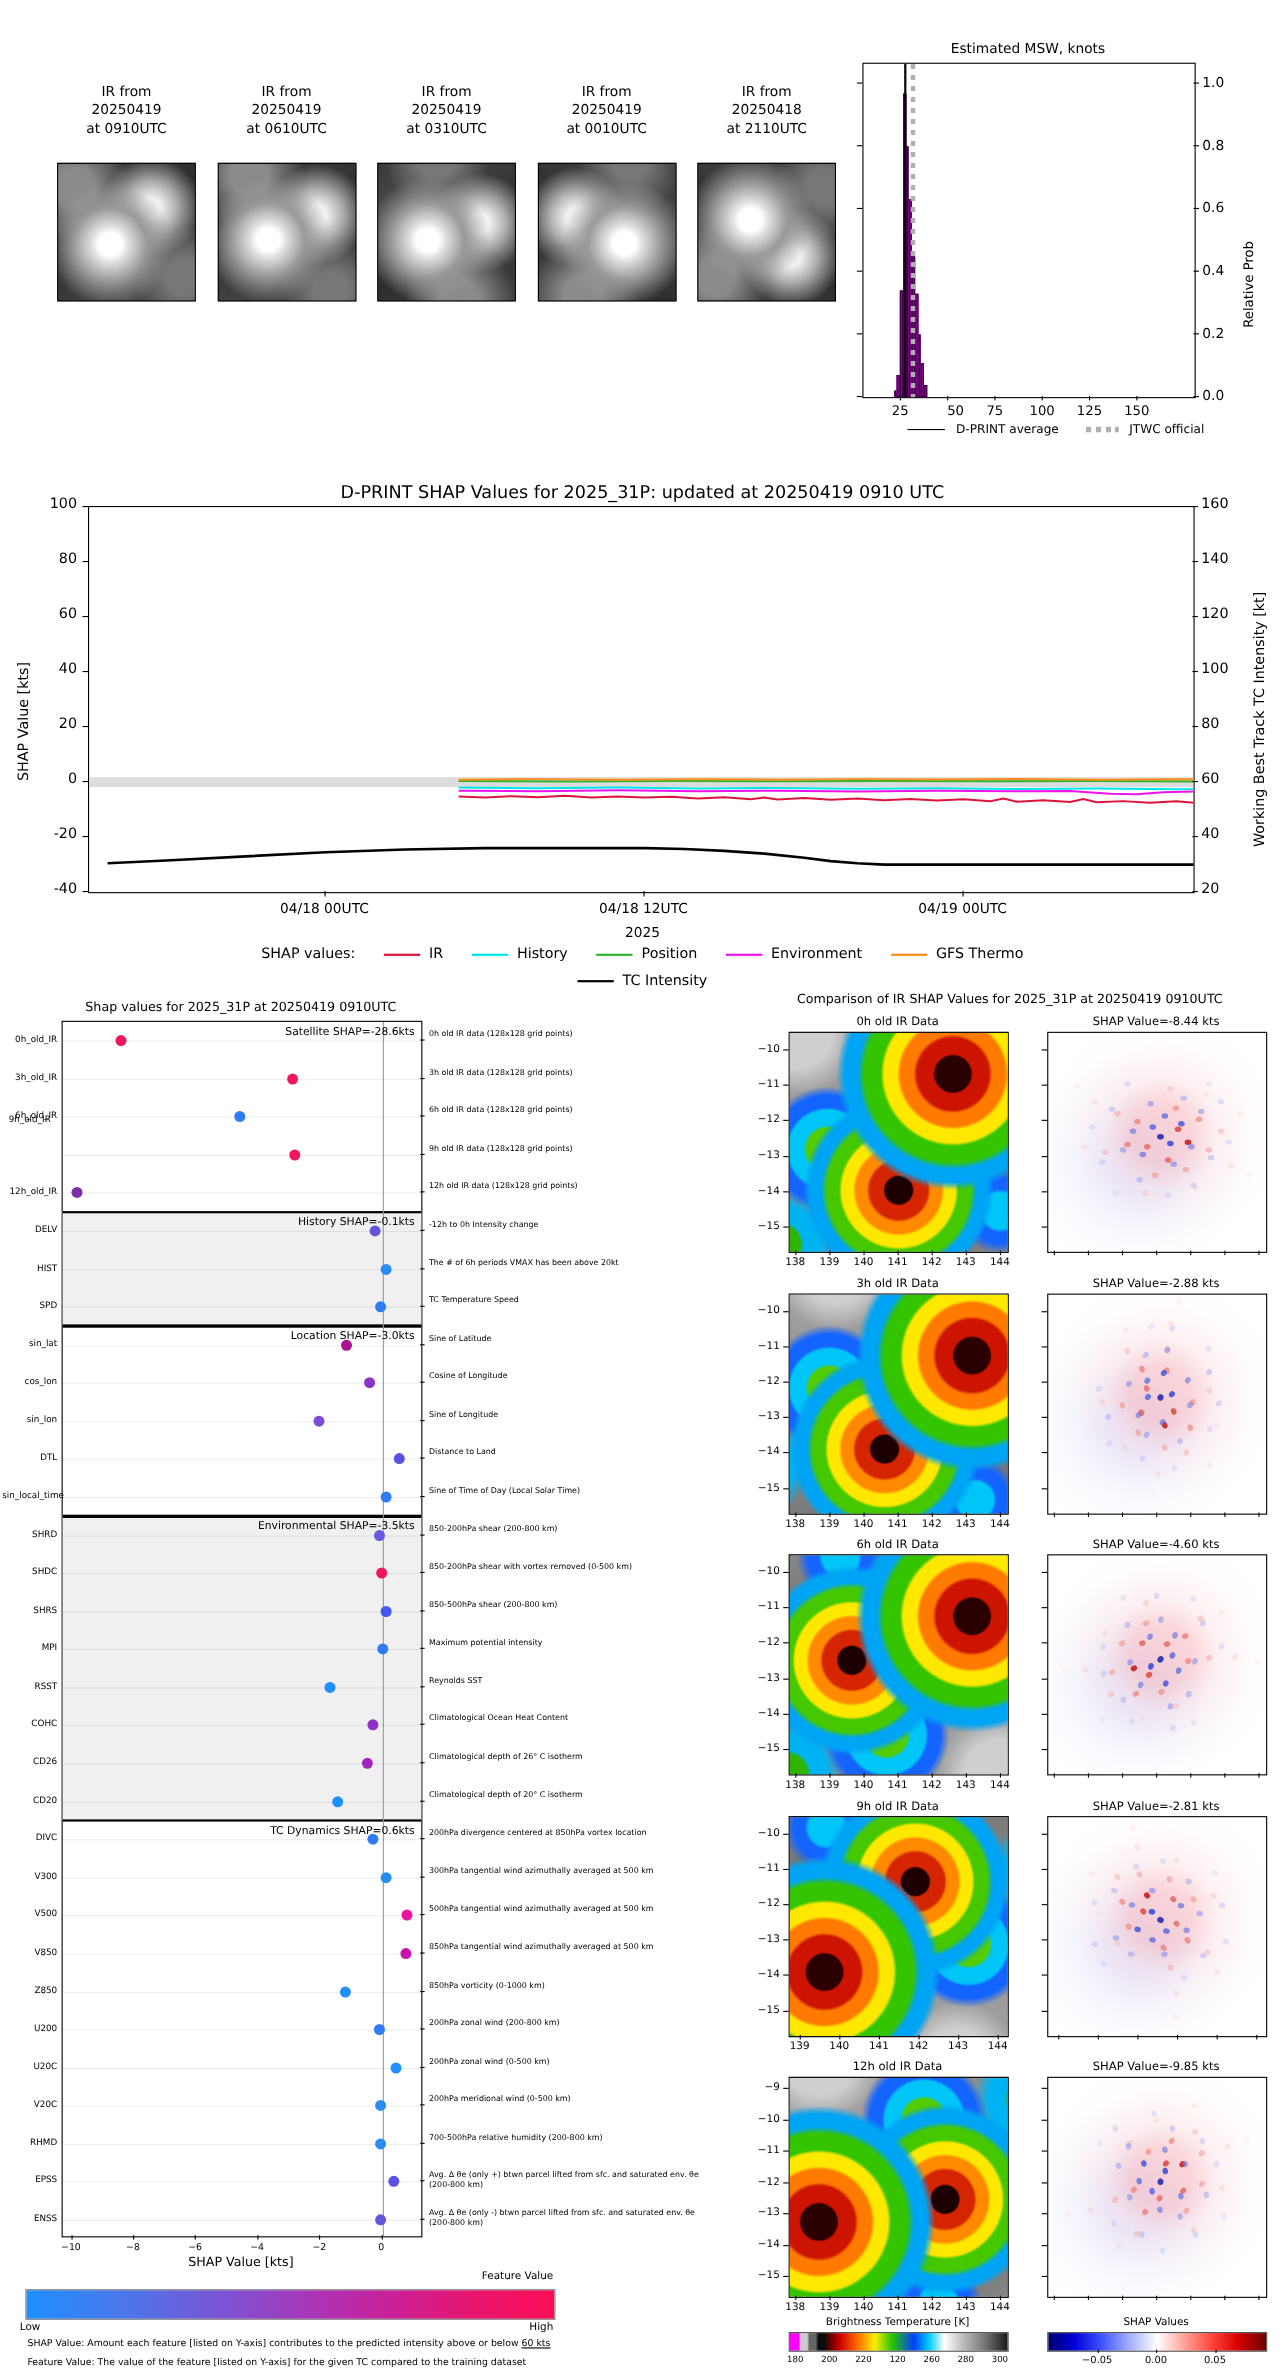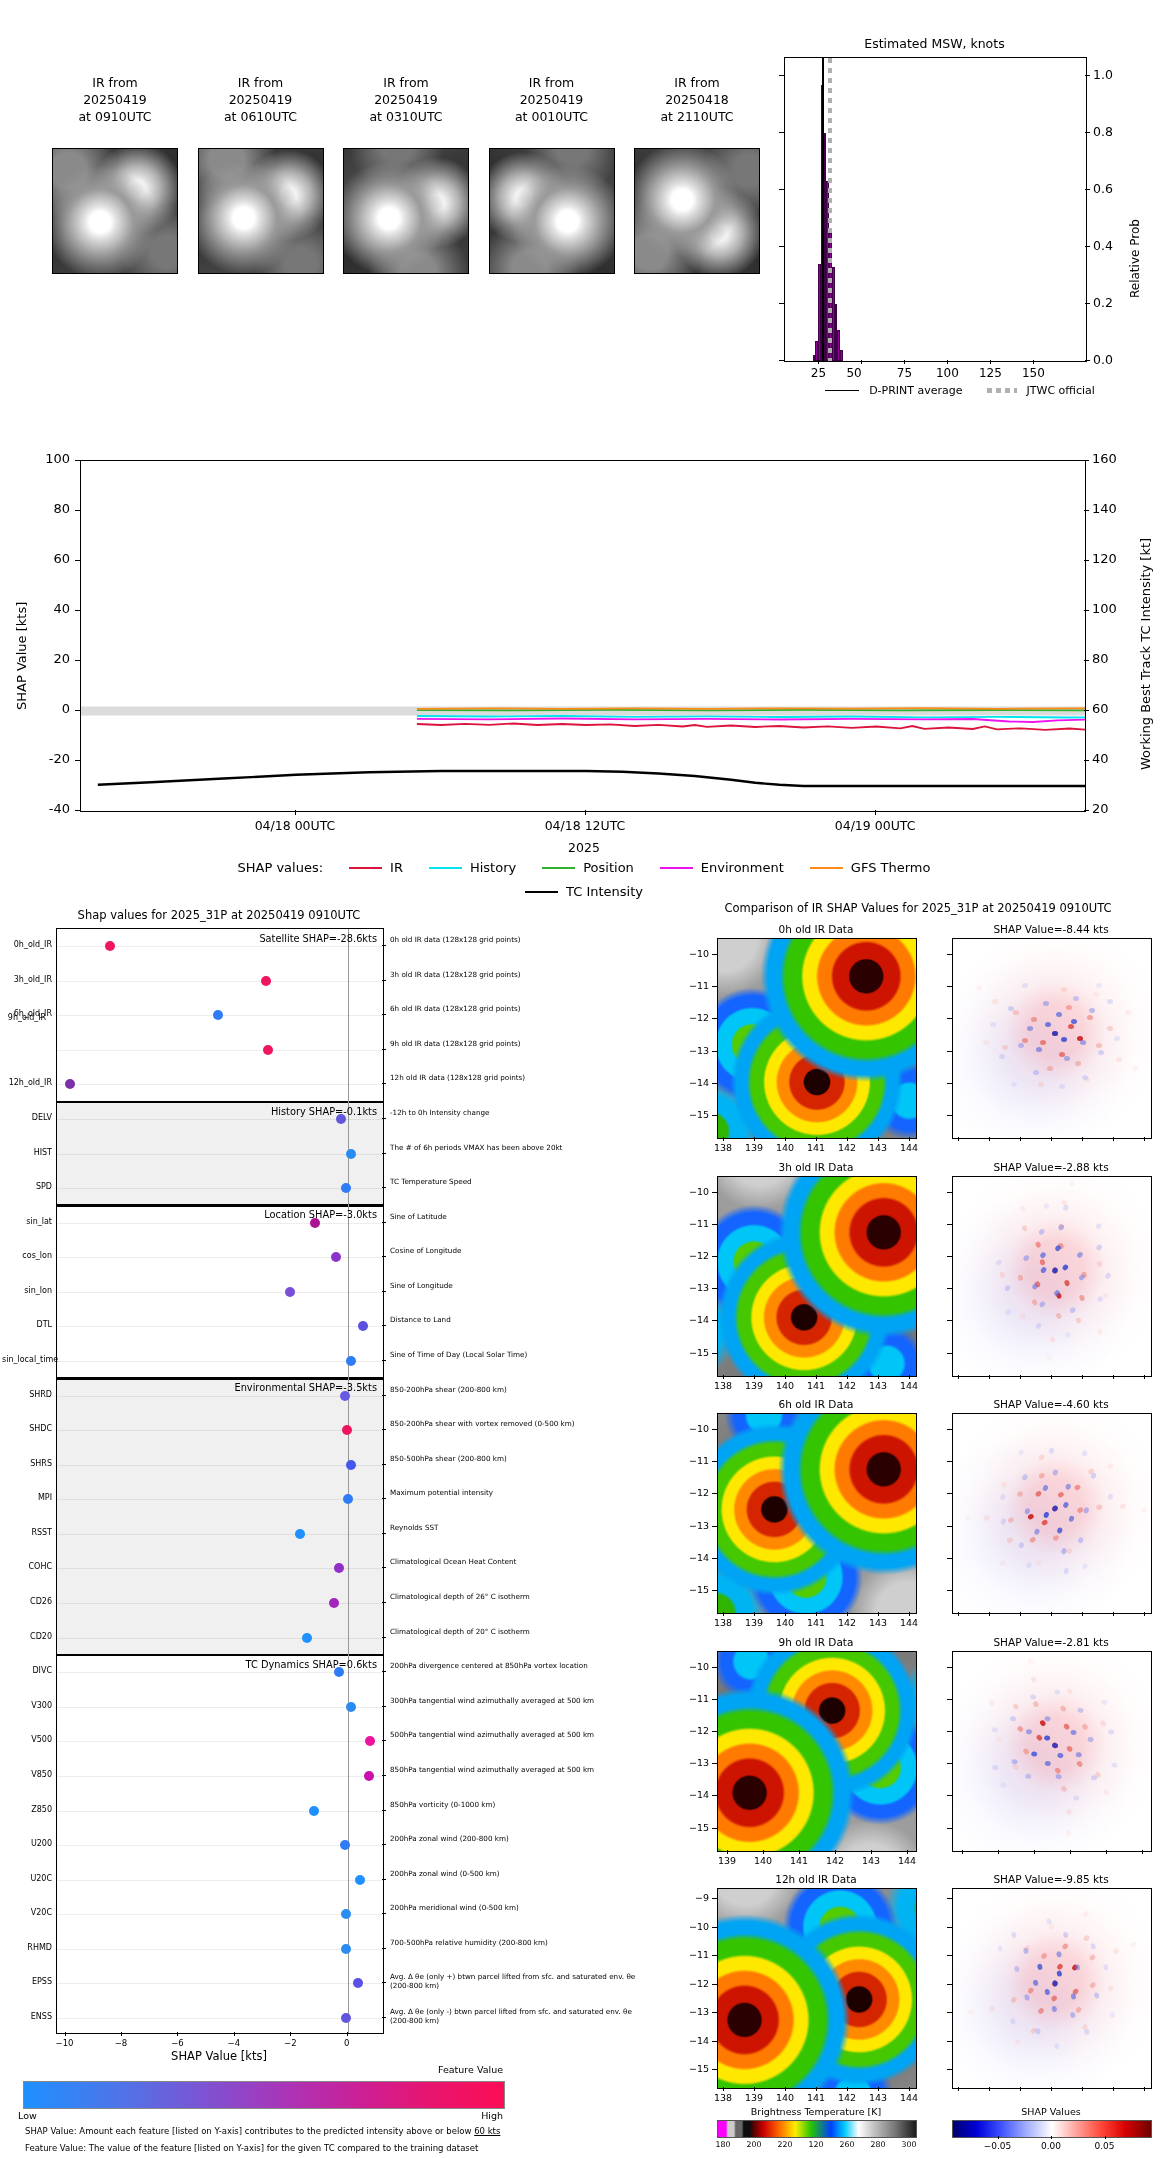--- a/index.html
+++ b/index.html
@@ -153,20 +153,21 @@
       <div style="position: absolute; left: 42.5px; top: 0px; width: 4px; height: 303px; background: repeating-linear-gradient(rgb(176, 176, 176) 0px, rgb(176, 176, 176) 5px, rgba(0, 0, 0, 0) 5px, rgba(0, 0, 0, 0) 10px);"></div>
     </div>
   <div class="vlab" style="left:1128px;top:128px;height:170px;font-size:12px;">Relative Prob</div>
   <div class="abs" style="left:770px;top:384px;width:380px;display:flex;justify-content:center;align-items:center;gap:10px;font-size:11px;">
     <span style="display:inline-block;width:34px;height:0;border-top:1.8px solid #000;"></span>
     <span>D-PRINT average</span>
     <span style="display:inline-block;width:30px;height:5px;margin-left:14px;background:repeating-linear-gradient(90deg,#b0b0b0 0 5px,rgba(0,0,0,0) 5px 9px);"></span>
     <span>JTWC official</span>
   </div>
 
+  <div class="abs ctr" style="left:0;top:438px;width:1168px;font-size:16px;">D-PRINT SHAP Values for 2025_31P: updated at 20250419 0910 UTC</div>
   <div id="ts-box">
     <svg id="ts-svg" width="1004" height="350" viewBox="0 0 1004 350" style="position:absolute;left:0;top:0;">
         <rect x="0" y="245.5" width="1004" height="9.0" fill="#dcdcdc"></rect>
         <polyline points="335.9,263.0 360.0,264.0 384.2,262.8 408.4,263.8 432.5,262.5 456.7,264.0 480.9,263.0 505.0,264.0 529.2,263.3 553.4,265.0 577.5,263.8 601.7,265.5 613.8,264.0 625.9,265.8 650.1,264.5 674.2,266.0 698.4,265.0 722.6,266.5 746.7,265.3 770.9,266.8 795.1,265.5 819.3,267.3 831.3,265.0 843.4,267.8 867.6,266.5 891.8,268.0 903.8,265.3 915.9,268.3 940.1,267.3 964.3,268.8 988.4,267.5 1012.6,269.3 1036.8,268.0 1061.0,269.8 1085.1,268.5 1109.3,270.0 1133.5,269.0 1145.5,269.8" fill="none" stroke="#dc143c" stroke-width="1.8"></polyline>
         <polyline points="335.9,255.0 408.4,255.5 480.9,255.0 553.4,255.8 625.9,255.3 698.4,256.0 770.9,255.5 843.4,256.3 915.9,255.8 988.4,256.5 1061.0,256.0 1145.5,256.3" fill="none" stroke="#00e5ee" stroke-width="1.8"></polyline>
         <polyline points="335.9,249.1 432.5,249.4 529.2,248.9 625.9,249.3 722.6,248.9 819.3,249.3 915.9,249.0 1012.6,249.4 1109.3,249.0 1145.5,249.1" fill="none" stroke="#2db32d" stroke-width="1.8"></polyline>
         <polyline points="335.9,257.8 408.4,258.3 480.9,257.5 553.4,258.3 625.9,257.8 698.4,258.5 770.9,257.8 843.4,258.3 891.8,258.0 928.0,260.5 952.2,261.0 976.4,259.3 1012.6,258.3 1061.0,258.8 1109.3,258.3 1145.5,258.5" fill="none" stroke="#ee12ee" stroke-width="1.8"></polyline>
         <polyline points="335.9,247.8 408.4,247.3 480.9,247.9 553.4,247.4 625.9,247.8 698.4,247.3 770.9,247.6 843.4,247.1 915.9,247.8 988.4,247.4 1061.0,247.6 1145.5,247.4" fill="none" stroke="#ff8c1a" stroke-width="1.8"></polyline>
         <polyline points="16.8,323.8 70.0,321.3 142.5,317.5 215.0,313.8 287.5,311.3 360.0,310.0 432.5,310.0 505.0,310.0 541.3,310.8 577.5,312.5 613.8,315.0 650.1,318.8 674.2,321.8 698.4,323.8 722.6,325.0 795.1,325.0 867.6,325.0 940.1,325.0 1012.6,325.0 1061.0,324.5 1145.5,323.3" fill="none" stroke="#000000" stroke-width="2.4"></polyline>
       </svg>
@@ -644,21 +645,21 @@
       <div style="position: absolute; left: 977.5px; top: 2141px; width: 40px; text-align: center; font-size: 9px;">−0.05</div>
       <div style="position: absolute; left: 1051px; top: 2136px; width: 1px; height: 3px; background: rgb(0, 0, 0);"></div>
       <div style="position: absolute; left: 1031px; top: 2141px; width: 40px; text-align: center; font-size: 9px;">0.00</div>
       <div style="position: absolute; left: 1104.5px; top: 2136px; width: 1px; height: 3px; background: rgb(0, 0, 0);"></div>
       <div style="position: absolute; left: 1084.5px; top: 2141px; width: 40px; text-align: center; font-size: 9px;">0.05</div>
     </div>
 
 <div style="position: absolute; left: 818.4px; top: 360px; width: 1px; height: 4px; background: rgb(0, 0, 0);"></div>
     <div style="position: absolute; left: 803.4px; top: 366px; width: 30px; text-align: center; font-size: 12px;">25</div>
     <div style="position: absolute; left: 861.4px; top: 360px; width: 1px; height: 4px; background: rgb(0, 0, 0);"></div>
-    <div style="position: absolute; left: 846.4px; top: 366px; width: 30px; text-align: left; font-size: 12px;">50</div>
+    <div style="position: absolute; left: 846.4px; top: 366px; width: 30px; text-align: right; font-size: 12px;">50</div>
     <div style="position: absolute; left: 904.4px; top: 360px; width: 1px; height: 4px; background: rgb(0, 0, 0);"></div>
     <div style="position: absolute; left: 889.4px; top: 366px; width: 30px; text-align: center; font-size: 12px;">75</div>
     <div style="position: absolute; left: 947.4px; top: 360px; width: 1px; height: 4px; background: rgb(0, 0, 0);"></div>
     <div style="position: absolute; left: 932.4px; top: 366px; width: 30px; text-align: center; font-size: 12px;">100</div>
     <div style="position: absolute; left: 990.4px; top: 360px; width: 1px; height: 4px; background: rgb(0, 0, 0);"></div>
     <div style="position: absolute; left: 975.4px; top: 366px; width: 30px; text-align: center; font-size: 12px;">125</div>
     <div style="position: absolute; left: 1033.4px; top: 360px; width: 1px; height: 4px; background: rgb(0, 0, 0);"></div>
     <div style="position: absolute; left: 1018.4px; top: 366px; width: 30px; text-align: center; font-size: 12px;">150</div>
     <div style="position: absolute; left: 779px; top: 360px; width: 5px; height: 1px; background: rgb(0, 0, 0);"></div>
     <div style="position: absolute; left: 1085px; top: 360px; width: 5px; height: 1px; background: rgb(0, 0, 0);"></div>

